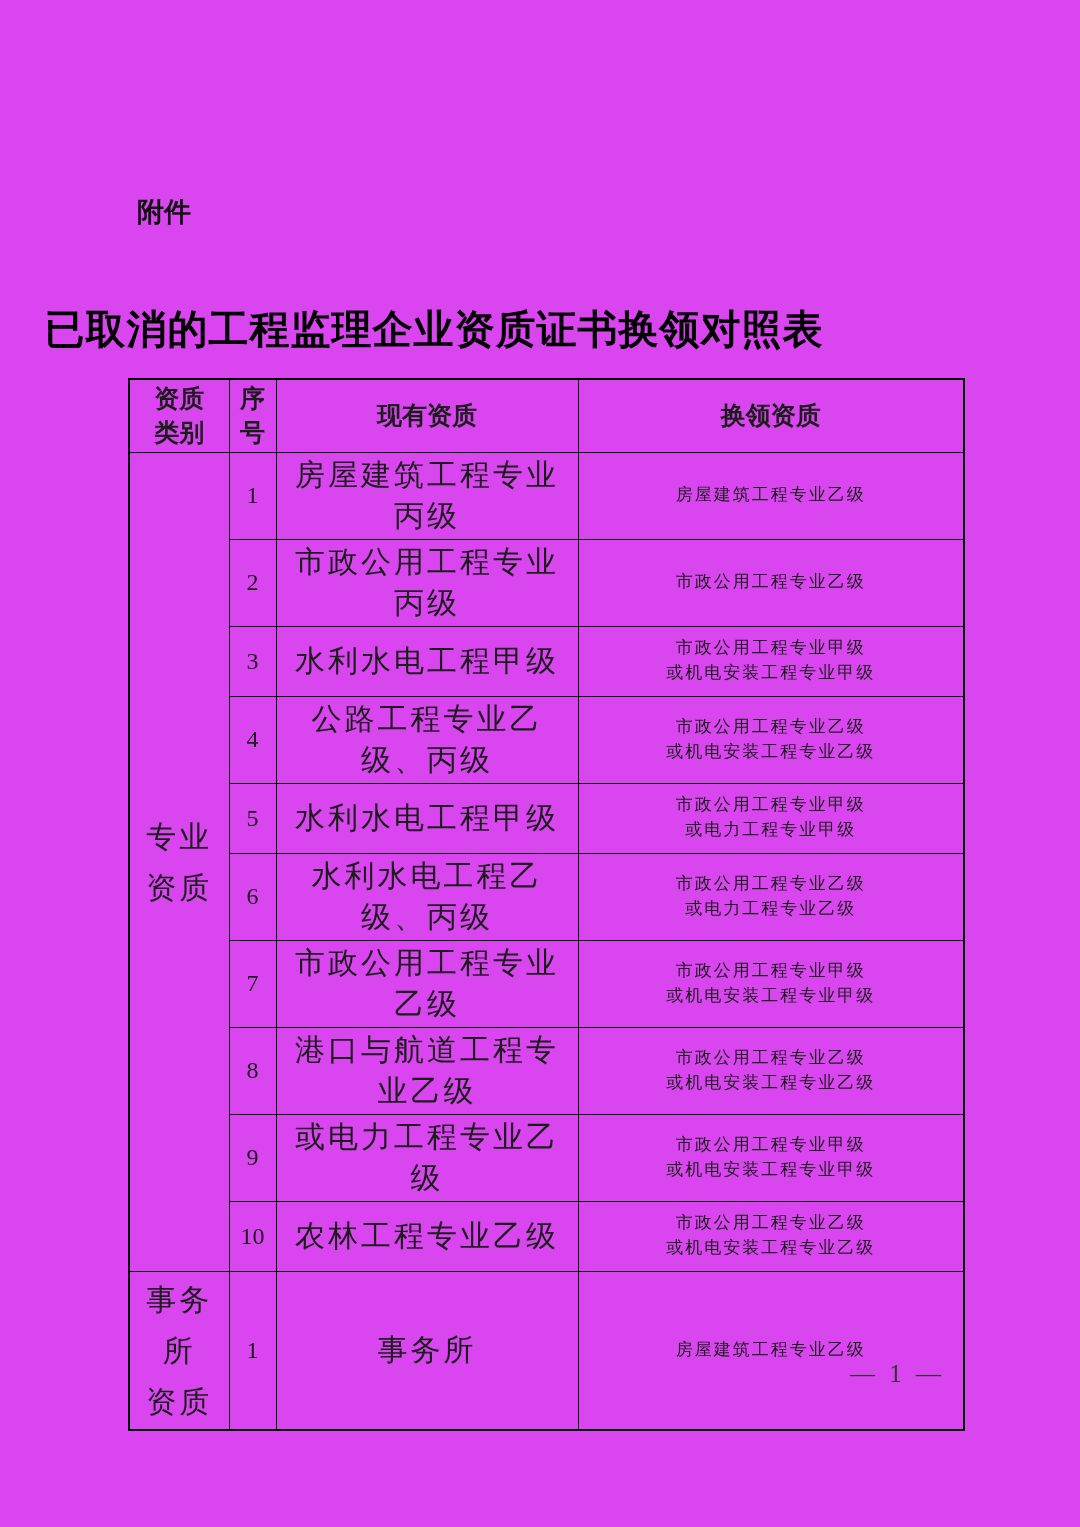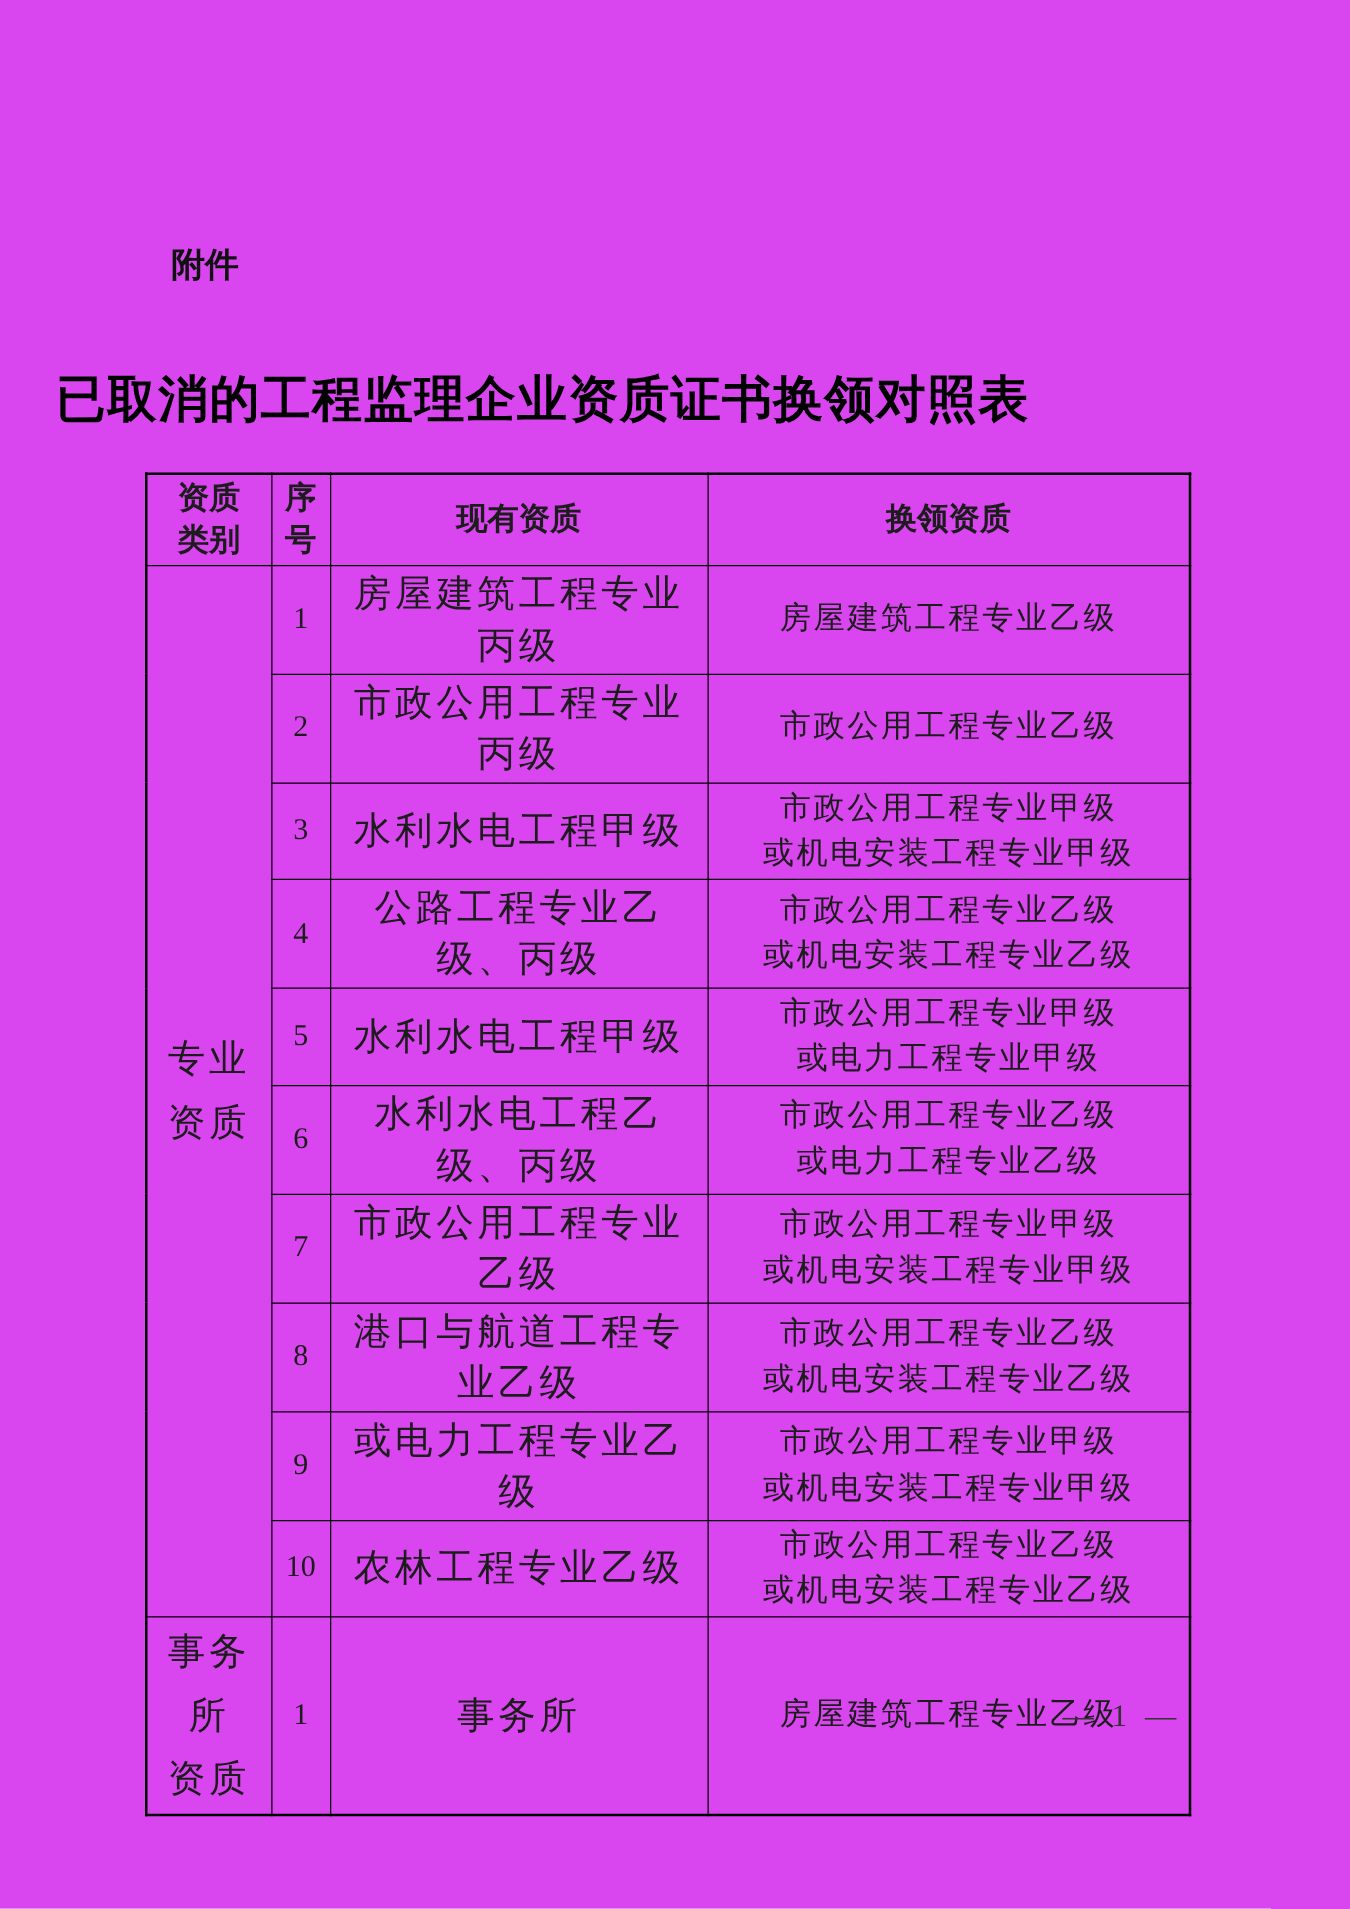--- a/index.html
+++ b/index.html
@@ -18,32 +18,32 @@
     left: 137px;
     top: 194px;
     font-family: "Liberation Sans", "DejaVu Sans", sans-serif;
     font-weight: 600;
     font-size: 27px;
     color: #111;
   }
   .title {
     position: absolute;
     left: 0;
-    top: 292px;
+    top: 302px;
     width: 868px;
     text-align: center;
     font-family: "Liberation Serif", "DejaVu Serif", serif;
     font-weight: bold;
     font-size: 40px;
     letter-spacing: 1px;
     color: #000;
   }
   table.qual {
     position: absolute;
-    left: 116px;
+    left: 128px;
     top: 378px;
     width: 835px;
     border-collapse: collapse;
     table-layout: fixed;
     border: 2.5px solid #000;
     padding-left: 44px;
   }
   table.qual th, table.qual td {
     border: 1.5px solid #000;
     text-align: center;
@@ -65,21 +65,21 @@
     letter-spacing: 3px;
   }
   td.no {
     font-size: 24px;
   }
   td.exist {
     font-size: 30px;
     letter-spacing: 3px;
   }
   td.repl {
-    font-size: 25px;
+    font-size: 17px;
     letter-spacing: 2px;
     line-height: 1.45;
     white-space: pre-line;
   }
   tr.r-single { height: 37px; }
   tr.r-double { height: 70px; }
   tr.r-last   { height: 65px; }
   .pageno {
     position: absolute;
     top: 1360px;

